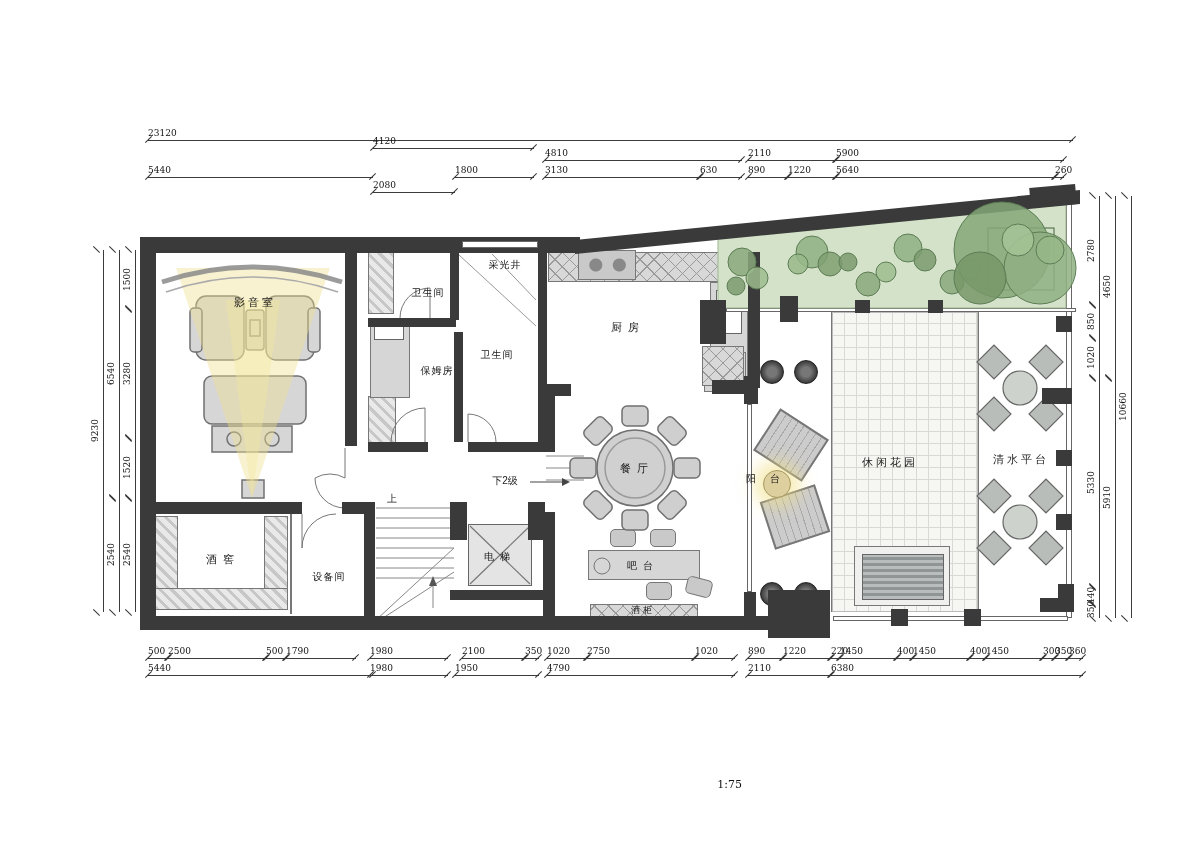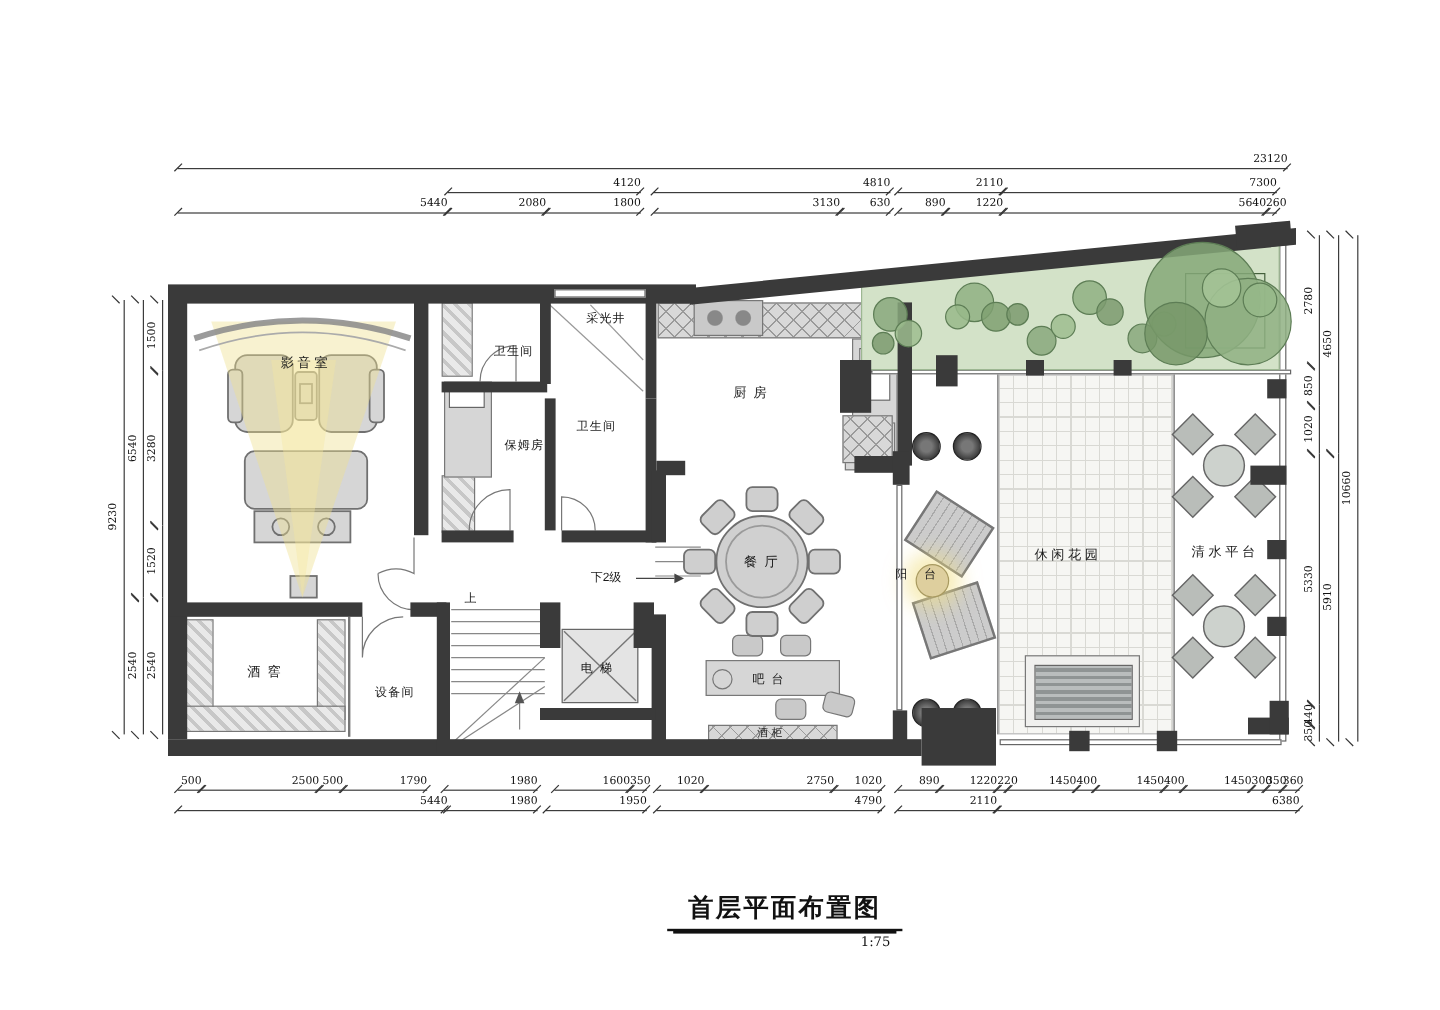--- a/index.html
+++ b/index.html
@@ -1,17 +1,17 @@
 <!DOCTYPE html>
 <html><head>
 <meta charset="utf-8">
 <style>
   html,body{margin:0;padding:0;background:#fff}
   .sheet{position:relative;width:1200px;height:842px;background:#fff;overflow:hidden;font-family:"Liberation Sans",sans-serif}
-  .dh{position:absolute;height:12px;border-bottom:1px solid #3c3c3c;text-align:right;font:9px "DejaVu Serif",serif;color:#111;white-space:nowrap;z-index:1;line-height:11px}
+  .dh{position:absolute;height:12px;border-bottom:1px solid #3c3c3c;text-align:left;font:9px "DejaVu Serif",serif;color:#111;white-space:nowrap;z-index:1;line-height:11px}
   .dh::before,.dh::after{content:"";position:absolute;bottom:-4px;width:1px;height:9px;background:#333;transform:rotate(45deg)}
   .dh::before{left:0}.dh::after{right:0}
   .dv{position:absolute;width:13px;writing-mode:vertical-rl;transform:rotate(180deg);border-left:1px solid #3c3c3c;text-align:center;font:9px "DejaVu Serif",serif;color:#111;white-space:nowrap;z-index:1}
   .dv::before,.dv::after{content:"";position:absolute;left:2px;width:9px;height:1px;background:#333;transform:rotate(45deg)}
   .dv::before{top:-1px}.dv::after{bottom:-1px}
   .w{position:absolute;background:#3a3a3a;z-index:4}
   .t{position:absolute;background:#fff;border:1px solid #666;z-index:3;box-sizing:border-box}
   .ln{position:absolute;background:#777;z-index:3}
   .h{position:absolute;background:repeating-linear-gradient(45deg,#c7c7c7 0 3px,#e9e9e9 3px 8px);border:1px solid #777;z-index:2;box-sizing:border-box}
   .xc{position:absolute;background-color:#d8d8d8;background-image:repeating-linear-gradient(45deg,transparent 0 9px,#9a9a9a 9px 10px),repeating-linear-gradient(-45deg,transparent 0 9px,#9a9a9a 9px 10px);border:1px solid #777;z-index:2;box-sizing:border-box}
@@ -28,40 +28,40 @@
   svg.tr{position:absolute;left:0;top:0;z-index:5;pointer-events:none}
   .title{position:absolute;left:556px;top:742px;width:196px;text-align:center;font:600 21px "DejaVu Serif",serif;letter-spacing:2px;color:#111;border-bottom:2px solid #111;padding-bottom:4px;box-shadow:0 7px 0 -5px #111;z-index:6}
   .scale{position:absolute;left:556px;top:778px;width:186px;text-align:right;font:11px "DejaVu Serif",serif;color:#111;z-index:6}
 </style>
 </head>
 <body>
 
 <div class="sheet">
 
   <span class="dh" style="left:148px;top:128px;width:925px">23120</span>
-  <span class="dh" style="left:373px;top:148px;width:161px">4120</span>
+  <span class="dh" style="left:373px;top:136px;width:161px">4120</span>
   <span class="dh" style="left:545px;top:148px;width:197px">4810</span>
   <span class="dh" style="left:748px;top:148px;width:88px">2110</span>
-  <span class="dh" style="left:836px;top:148px;width:228px">7300</span>
+  <span class="dh" style="left:836px;top:148px;width:228px">5900</span>
   <span class="dh" style="left:148px;top:165px;width:225px">5440</span>
-  <span class="dh" style="left:373px;top:165px;width:82px">2080</span>
+  <span class="dh" style="left:373px;top:180px;width:82px">2080</span>
   <span class="dh" style="left:455px;top:165px;width:79px">1800</span>
   <span class="dh" style="left:545px;top:165px;width:155px">3130</span>
   <span class="dh" style="left:700px;top:165px;width:42px">630</span>
   <span class="dh" style="left:748px;top:165px;width:40px">890</span>
   <span class="dh" style="left:788px;top:165px;width:48px">1220</span>
   <span class="dh" style="left:836px;top:165px;width:219px">5640</span>
   <span class="dh" style="left:1055px;top:165px;width:9px">260</span>
 
   <span class="dh" style="left:148px;top:646px;width:20px">500</span>
   <span class="dh" style="left:168px;top:646px;width:98px">2500</span>
   <span class="dh" style="left:266px;top:646px;width:20px">500</span>
   <span class="dh" style="left:286px;top:646px;width:70px">1790</span>
   <span class="dh" style="left:370px;top:646px;width:78px">1980</span>
-  <span class="dh" style="left:462px;top:646px;width:63px">1600</span>
+  <span class="dh" style="left:462px;top:646px;width:63px">2100</span>
   <span class="dh" style="left:525px;top:646px;width:14px">350</span>
   <span class="dh" style="left:547px;top:646px;width:40px">1020</span>
   <span class="dh" style="left:587px;top:646px;width:108px">2750</span>
   <span class="dh" style="left:695px;top:646px;width:40px">1020</span>
   <span class="dh" style="left:748px;top:646px;width:35px">890</span>
   <span class="dh" style="left:783px;top:646px;width:48px">1220</span>
   <span class="dh" style="left:831px;top:646px;width:9px">220</span>
   <span class="dh" style="left:840px;top:646px;width:57px">1450</span>
   <span class="dh" style="left:897px;top:646px;width:16px">400</span>
   <span class="dh" style="left:913px;top:646px;width:57px">1450</span>
@@ -302,16 +302,15 @@
   <div class="lbl f10" style="left:382px;top:492px;width:20px">上</div>
   <div class="lbl ls6" style="left:183px;top:552px;width:80px">酒窖</div>
   <div class="lbl f10 ls1" style="left:296px;top:570px;width:66px">设备间</div>
   <div class="lbl f10 ls6" style="left:472px;top:550px;width:56px">电梯</div>
   <div class="lbl f10 ls6" style="left:608px;top:559px;width:70px">吧台</div>
   <div class="lbl f9 ls3" style="left:610px;top:604px;width:66px">酒柜</div>
   <div class="lbl f10" style="left:742px;top:472px;width:56px;letter-spacing:14px">阳台</div>
   <div class="lbl ls3" style="left:843px;top:455px;width:94px">休闲花园</div>
   <div class="lbl ls3" style="left:974px;top:452px;width:94px">清水平台</div>
 
-  <div class="title">首层平面布置图</div>
   <div class="scale">1:75</div>
 
 </div>
 
 </body></html>

